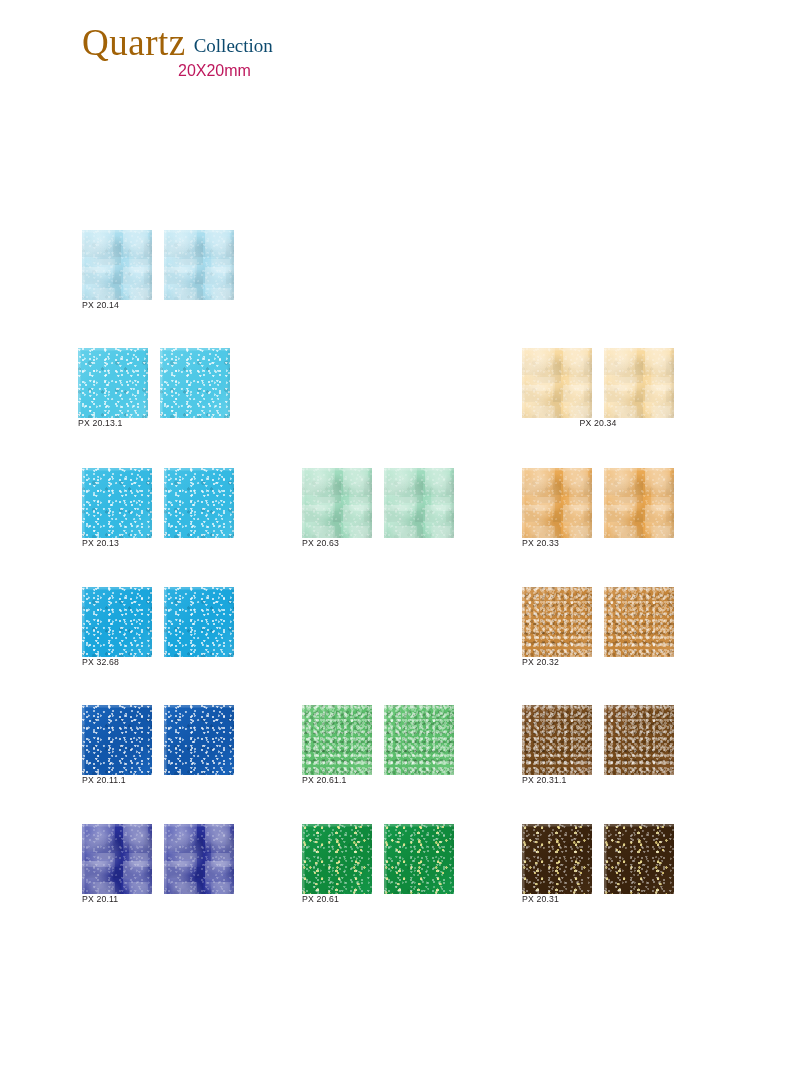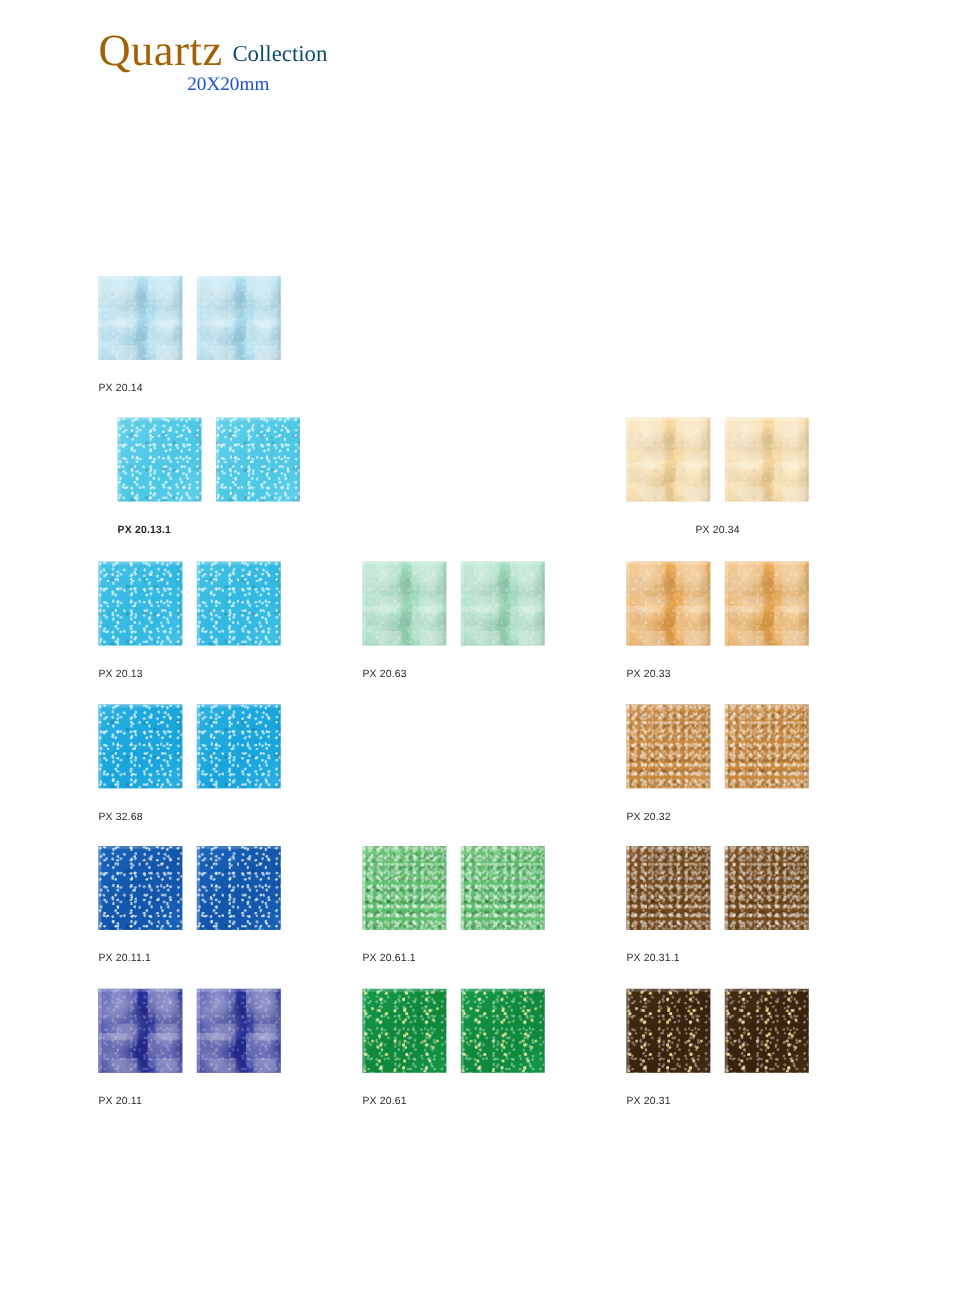--- a/index.html
+++ b/index.html
@@ -38,24 +38,24 @@
   #title-sub {
     font-family: "Liberation Serif", serif;
     font-size: 19px;
     color: #0c4a6e;
     font-weight: 400;
     margin-left: 8px;
     position: relative;
     top: -3px;
   }
   #title-size {
-    font-family: Liberation Serif, serif;
+    font-family: Liberation Sans, sans-serif;
     font-size: 16px;
-    color: #1d4ed8;
-    margin-left: 74px;
+    color: #be185d;
+    margin-left: 96px;
     margin-top: 2px;
     line-height: 1;
     display: block;
   }
 
   
   #grid {
     position: absolute;
     left: 0;
     top: 0;
@@ -79,21 +79,21 @@
     overflow: hidden;
     background-repeat: no-repeat;
   }
   .swatch.left  { left: 0; }
   .swatch.right { left: 82px; }
 
   .swatch-label {
     font-family: "Liberation Sans", sans-serif;
     font-size: 8.7px;
     color: #231f20;
-    margin-top: 18px;
+    margin-top: 0;
     letter-spacing: 0.15px;
     white-space: nowrap;
   }
 
   
   .tex {
     position: absolute;
     inset: 0;
   }
   .tex.speck-fine {
@@ -173,21 +173,21 @@
           <div class="tex edge"></div>
         </div>
         <div class="swatch right" style="background: linear-gradient(135deg, rgb(182, 227, 241) 0%, rgb(165, 219, 237) 45%, rgb(165, 219, 237) 70%, rgb(182, 227, 241) 100%);">
           <div class="tex mottle"></div>
           <div class="tex speck-fine" style="opacity: 0.45;"></div>
           <div class="tex edge"></div>
         </div>
       </div>
       <div class="swatch-label">PX 20.14</div>
     </div>
-    <div class="swatch-group" style="left: 98px; top: 348px; font-weight: bold;">
+    <div class="swatch-group" style="left: 78px; top: 348px;">
       <div class="swatch-pair">
         <div class="swatch left" style="background: linear-gradient(135deg, rgb(99, 208, 234) 0%, rgb(79, 200, 230) 45%, rgb(79, 200, 230) 70%, rgb(99, 208, 234) 100%);">
           <div class="tex speck-fine"></div>
           <div class="tex speck-fine" style="opacity: 0.8;"></div>
           <div class="tex edge"></div>
         </div>
         <div class="swatch right" style="background: linear-gradient(135deg, rgb(99, 208, 234) 0%, rgb(79, 200, 230) 45%, rgb(79, 200, 230) 70%, rgb(99, 208, 234) 100%);">
           <div class="tex speck-fine"></div>
           <div class="tex speck-fine" style="opacity: 0.8;"></div>
           <div class="tex edge"></div>

